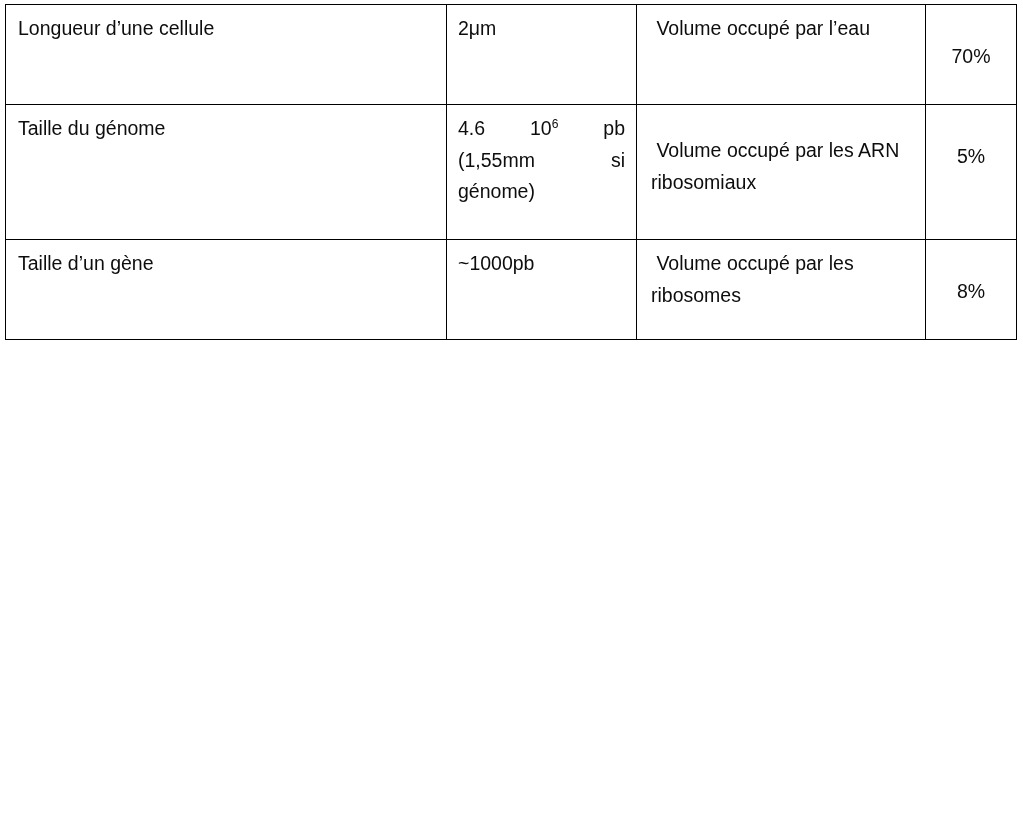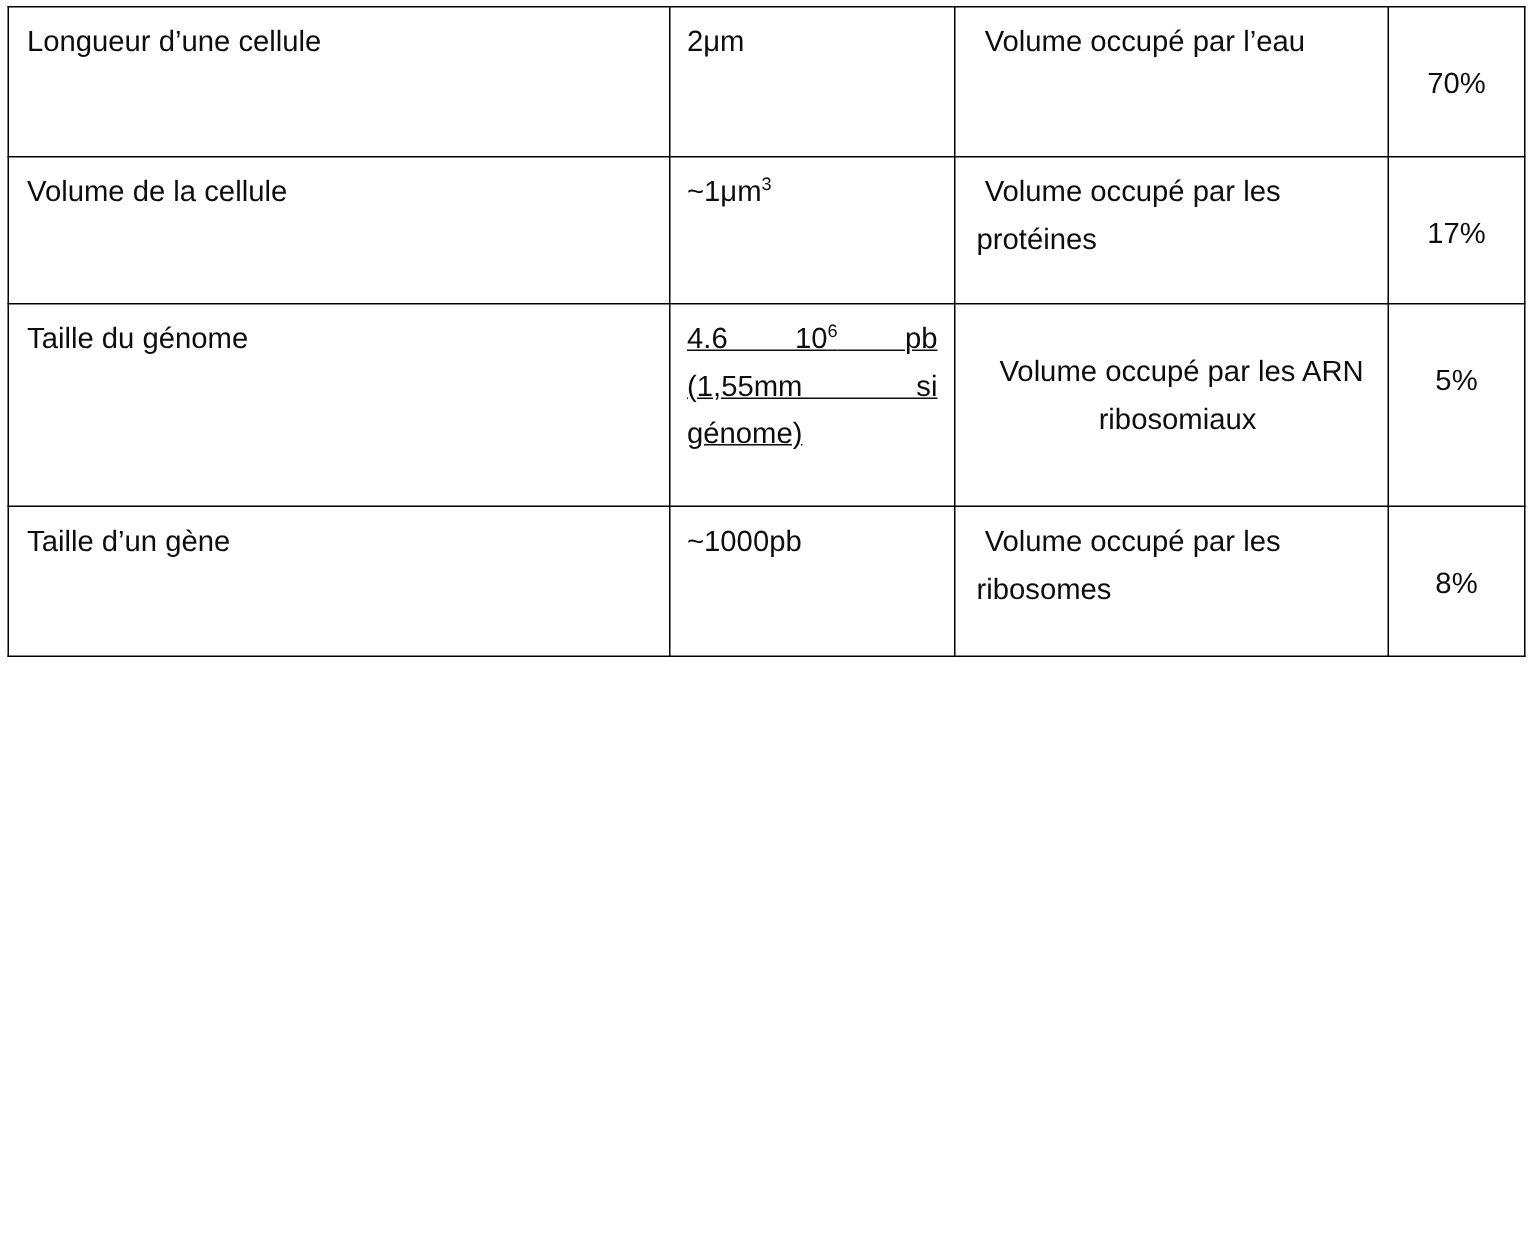--- a/index.html
+++ b/index.html
@@ -65,21 +65,20 @@
 
   
   .cell-value.justify .cell-inner {
     text-align: justify;
     text-align-last: left;
   }
   .cell-value.justify .cell-inner > .jline {
     display: block;
     text-align: justify;
     text-align-last: justify;
-    text-decoration: underline;
   }
   .cell-value.justify .cell-inner > .jline.last {
     text-align-last: left;
   }
 
   .cell-desc .cell-inner {
     text-align: left;
     padding-left: 14px;
     padding-right: 6px;
   }
@@ -131,49 +130,35 @@
           <div class="cell-inner"><span>2μm</span></div>
         </td>
         <td class="cell-desc col-desc">
           <div class="cell-inner"><span class="lead"> Volume occupé par</span> <span>l’eau</span></div>
         </td>
         <td class="cell-percent col-percent">
           <div class="cell-inner">70%</div>
         </td>
       </tr>
 
-      <tr class="r1">
-        <td class="cell-label col-label">
-          <div class="cell-inner">Volume de la cellule</div>
-        </td>
-        <td class="cell-value col-value">
-          <div class="cell-inner"><span>~1μm</span><sup>3</sup></div>
-        </td>
-        <td class="cell-desc col-desc">
-          <div class="cell-inner"><span class="lead"> Volume occupé par les</span> <span>protéines</span></div>
-        </td>
-        <td class="cell-percent col-percent">
-          <div class="cell-inner">17%</div>
-        </td>
-      </tr>
 
 
       <tr class="r3">
         <td class="cell-label col-label">
           <div class="cell-inner">Taille du génome</div>
         </td>
         <td class="cell-value col-value justify">
           <div class="cell-inner">
               <span class="jline"><span>4.6 10</span><sup>6</sup> <span>pb</span></span>
               <span class="jline">(1,55mm si</span>
               <span class="jline last">génome)</span>
             </div>
         </td>
         <td class="cell-desc col-desc">
-          <div class="cell-inner" style="padding-top:30px;text-align:center;"><span class="lead"> Volume occupé par les</span> <span>ARN ribosomiaux</span></div>
+          <div class="cell-inner" style="padding-top:30px;"><span class="lead"> Volume occupé par les</span> <span>ARN ribosomiaux</span></div>
         </td>
         <td class="cell-percent col-percent">
           <div class="cell-inner">5%</div>
         </td>
       </tr>
 
 
 
 
       <tr class="r7">

